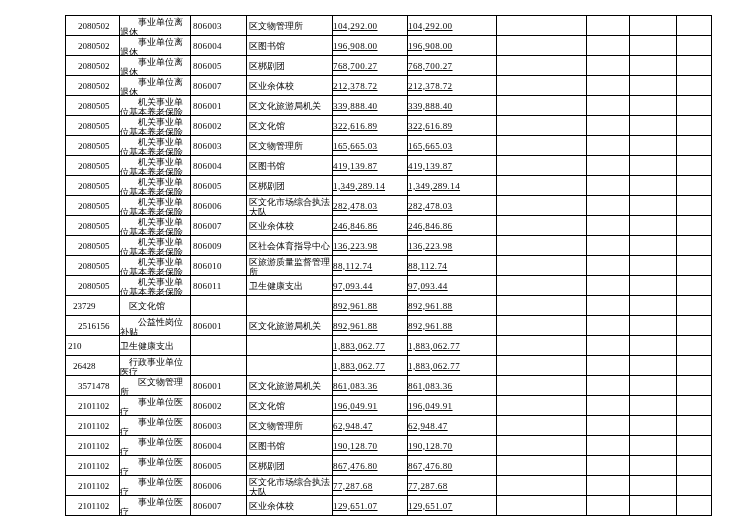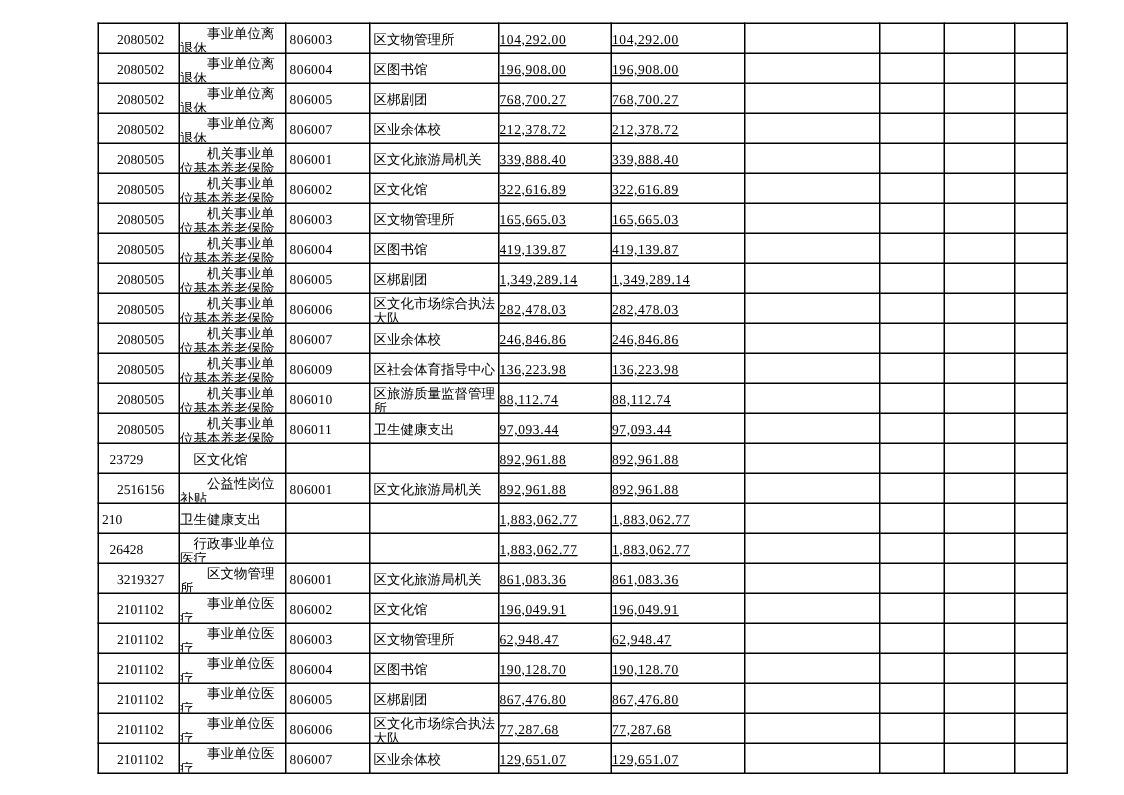--- a/index.html
+++ b/index.html
@@ -613,21 +613,21 @@
           </td>
           <td class="c-empty">
             <div class="clip"></div>
           </td>
           <td class="c-empty">
             <div class="clip"></div>
           </td>
         </tr>
         <tr>
           <td class="c-code">
-            <div class="clip" style="padding-left: 12px;">3219327</div>
+            <div class="clip" style="padding-left: 12px;">3571478</div>
           </td>
           <td class="c-name">
             <div class="clip" style="text-indent: 18px;">区文物管理所</div>
           </td>
           <td class="c-ucode">
             <div class="clip">806001</div>
           </td>
           <td class="c-uname">
             <div class="clip">区文化旅游局机关</div>
           </td>

